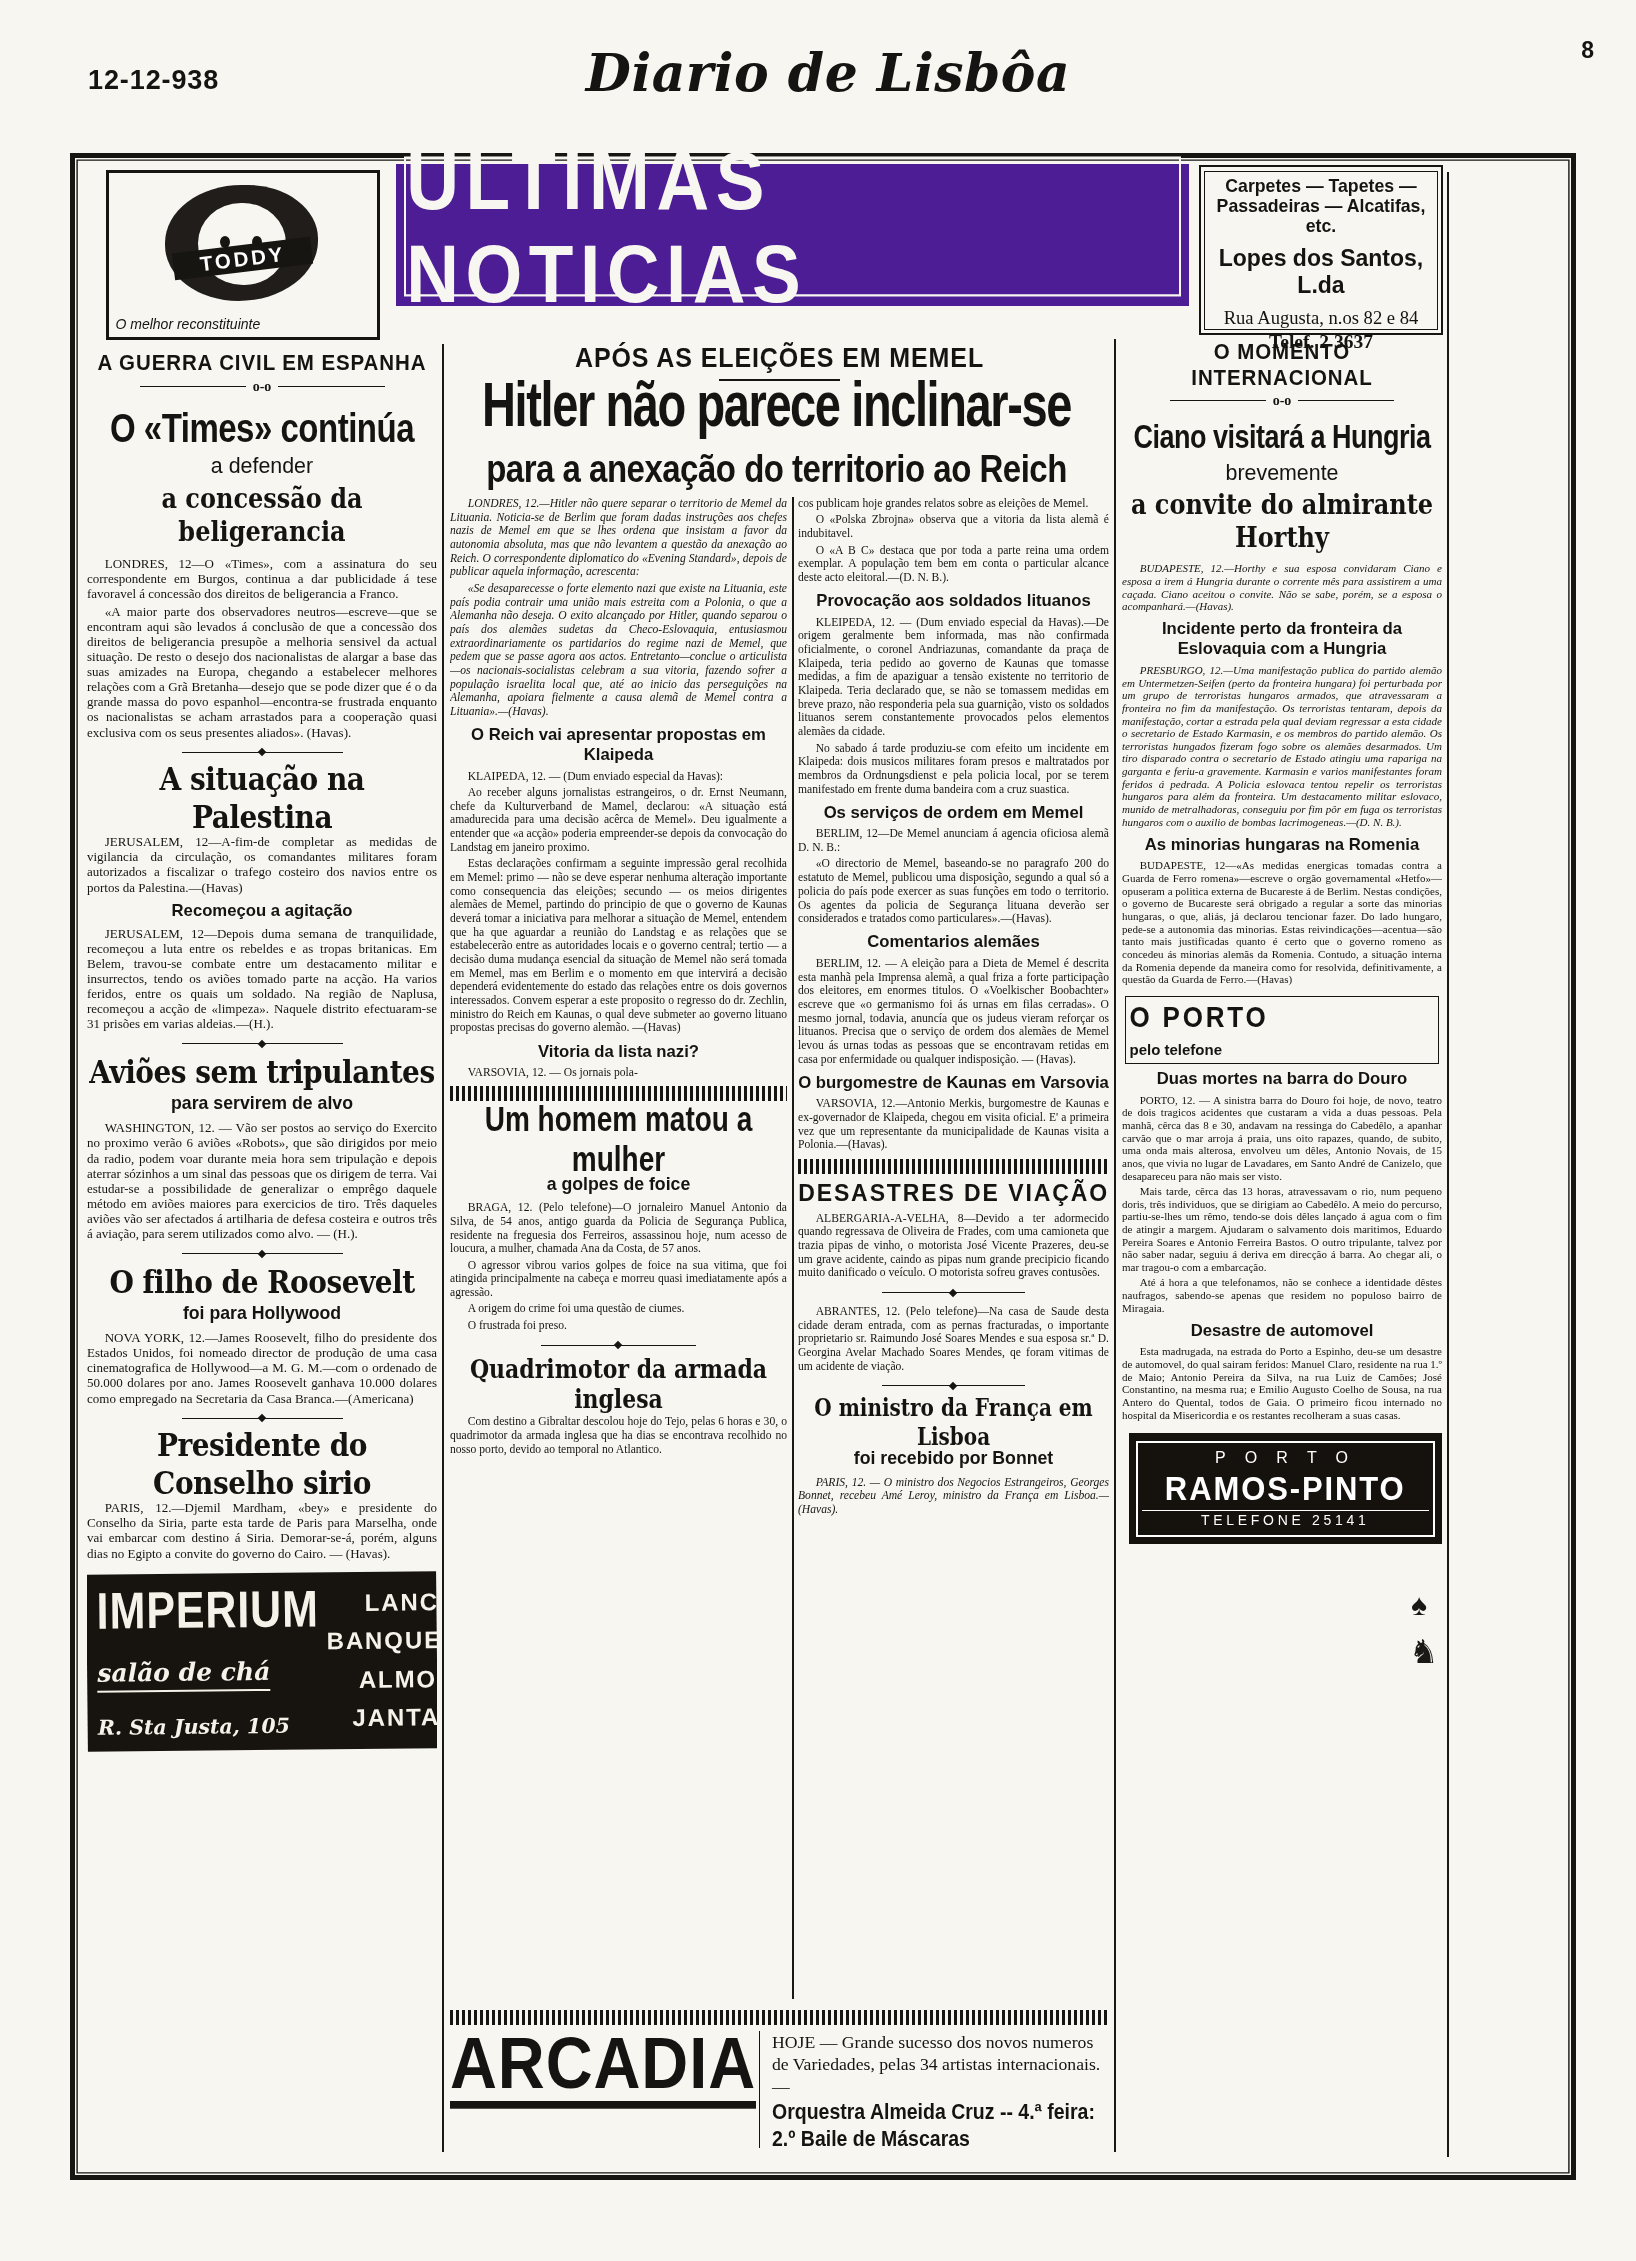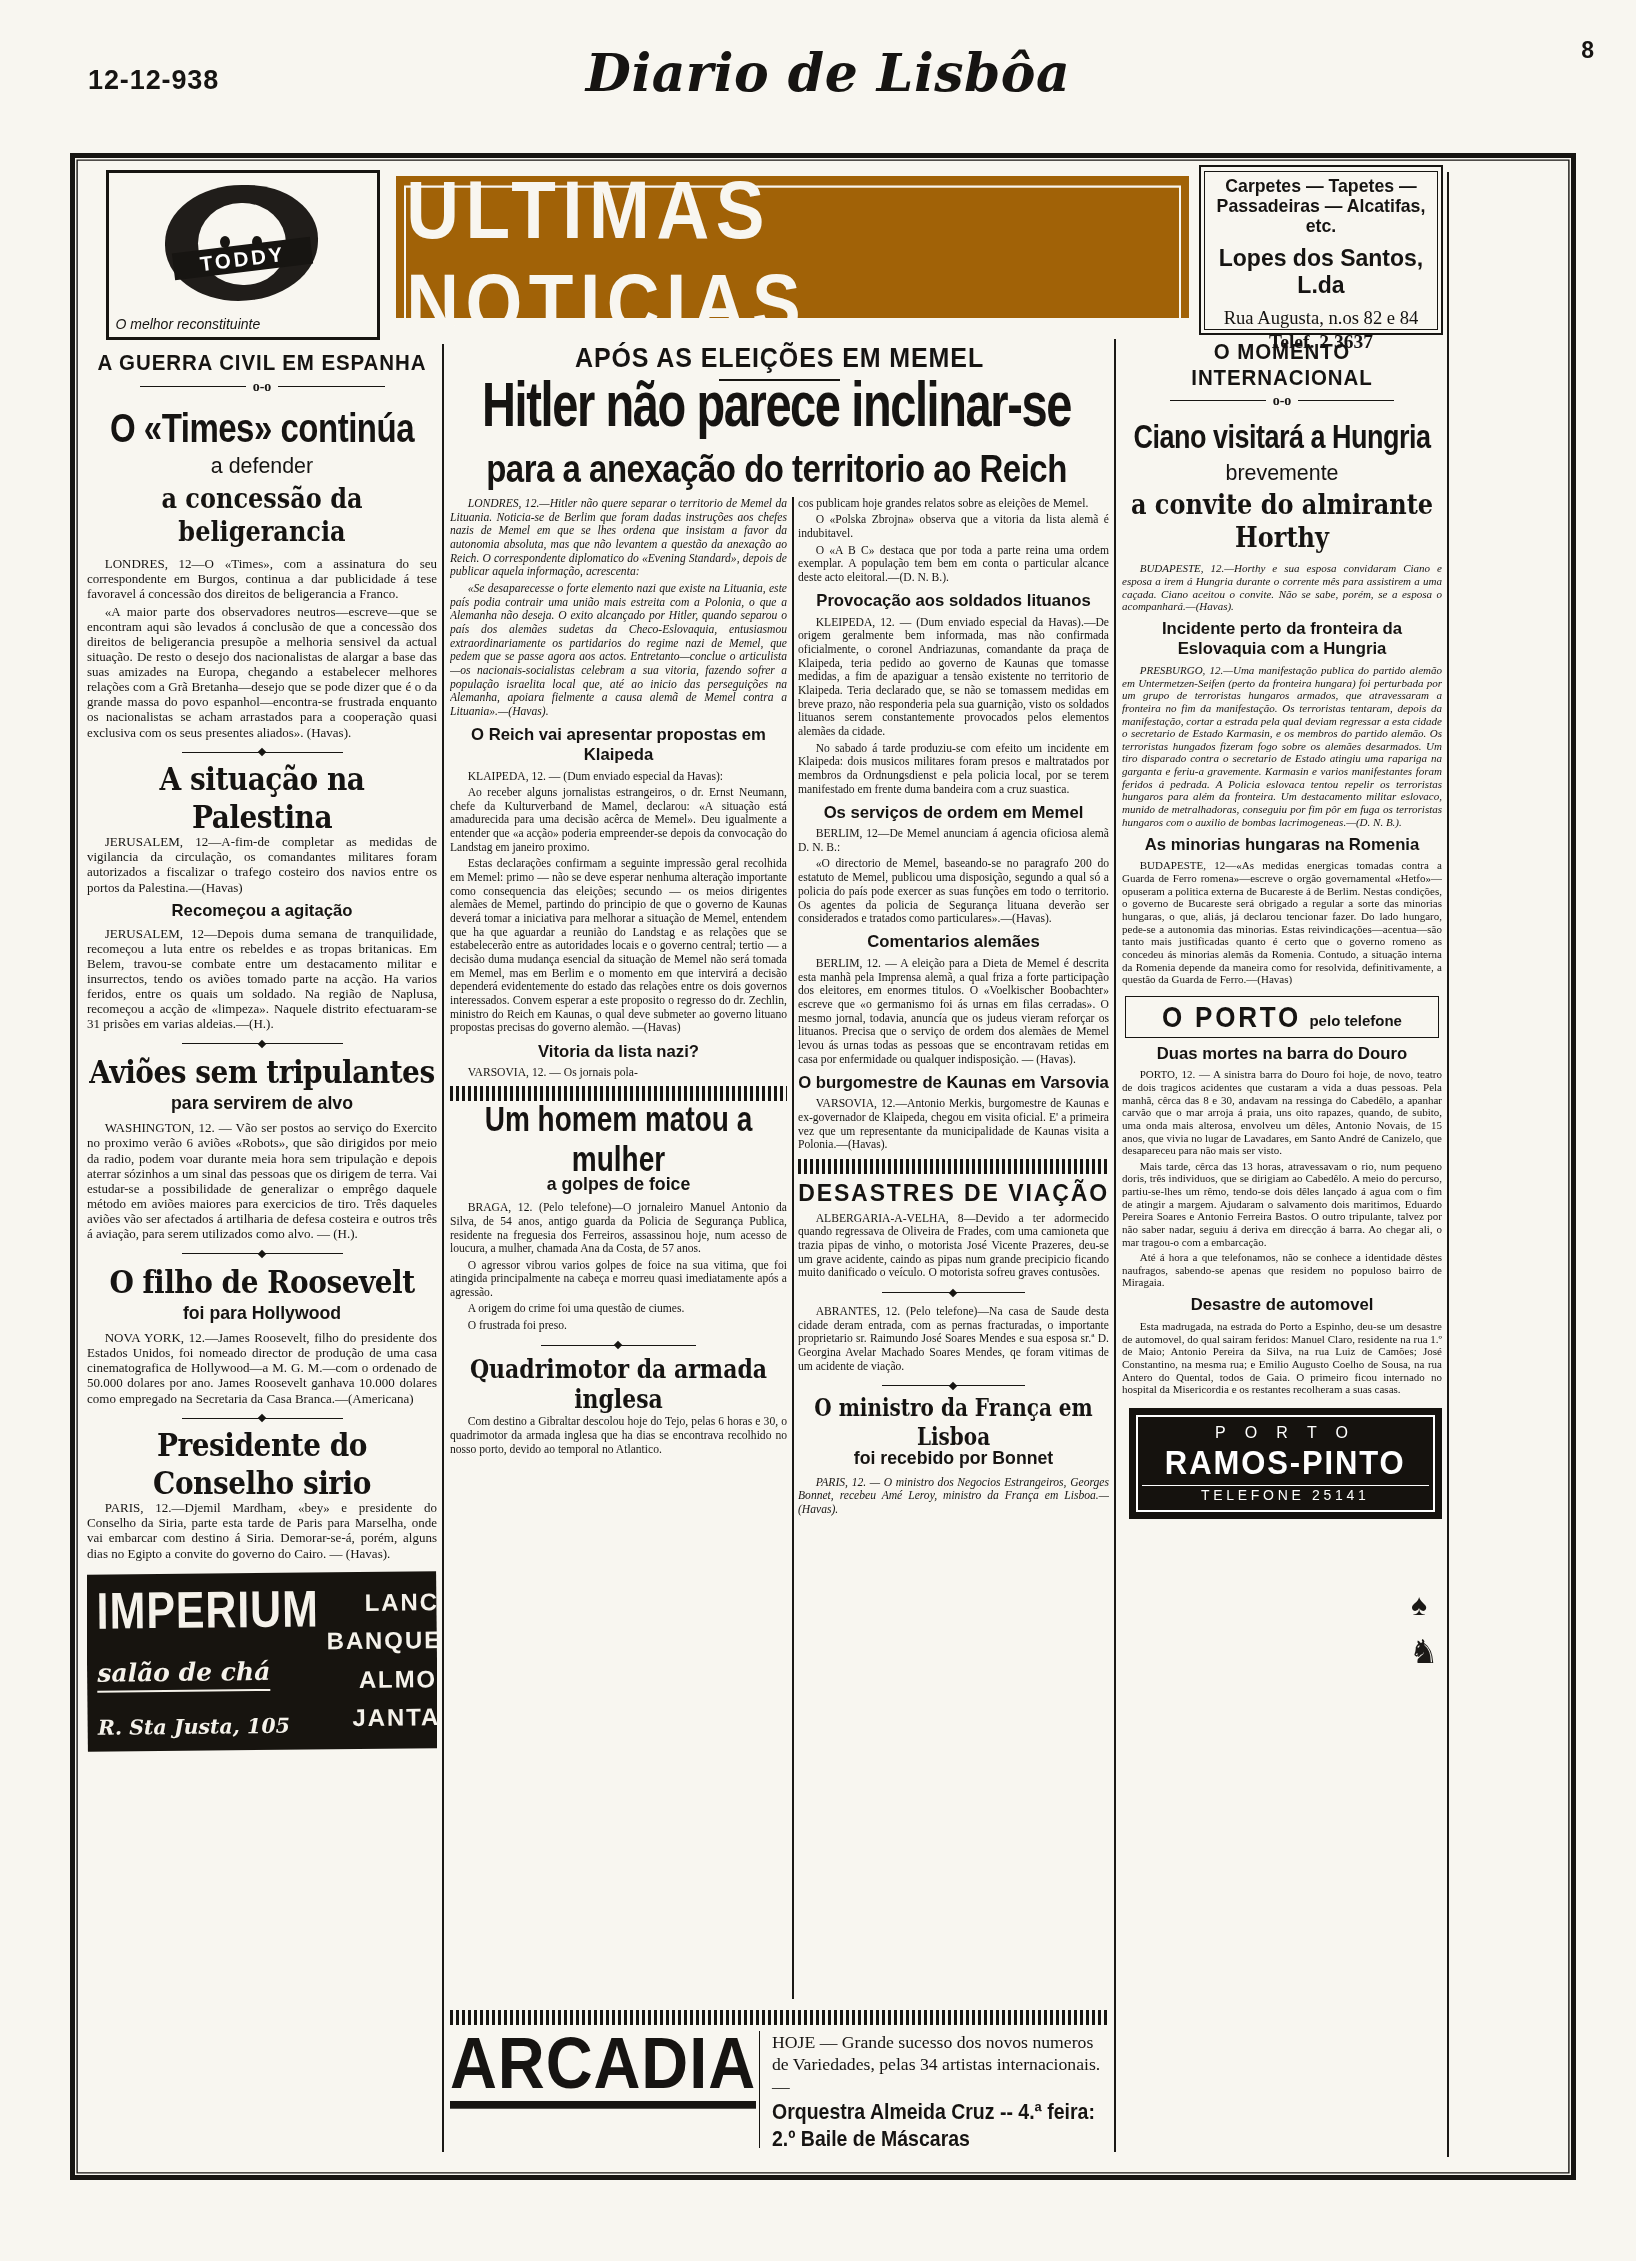--- a/index.html
+++ b/index.html
@@ -66,23 +66,23 @@
     display:flex; align-items:center; justify-content:center;
     color:#fff; font-family:"Liberation Sans",sans-serif; font-weight:bold;
     font-size:20.5px; letter-spacing:2.8px;
   }
   .toddy-caption {
     position:absolute; left:6.5px; bottom:4.6px;
     font-family:"Liberation Sans",sans-serif; font-weight:normal; font-style:italic;
     font-size:14px;
   }
   .banner {
-    position:absolute; left:321px; top:18px; width:793px; height:142px;
-    background:#a16207;
-    display:flex; align-items:flex-end; justify-content:center;
+    position:absolute; left:321px; top:6px; width:793px; height:142px;
+    background:#4c1d95;
+    display:flex; align-items:flex-start; justify-content:center;
   }
   .banner-inner {
     width:calc(100% - 16.7px); height:calc(100% - 16.7px);
     border:2.8px solid #f8f6f0;
     display:flex; align-items:center; justify-content:center;
     color:#f8f6f0;
     font-family:"Liberation Sans",sans-serif; font-weight:bold;
     font-size:73px; letter-spacing:6.5px;
     transform:scaleY(1.12);
   }
@@ -174,21 +174,21 @@
   .c4 .headline-1 { font-size:27px; }
   .c1 .headline-1 { font-size:33px; }
   
   .title-homem { font-family:"Liberation Sans",sans-serif; font-weight:bold; font-size:28px; text-align:center; transform:scaleY(1.25); margin:6.5px 0 1.9px 0;}
   .title-quad  { font-family:"DejaVu Serif",serif; font-weight:bold; font-size:22px; text-align:center; transform:scaleY(1.15); margin:7.4px 0 5.6px 0;}
   .title-desastres { font-family:"Liberation Sans",sans-serif; font-weight:bold; font-size:23px; letter-spacing:1.9px; text-align:right; margin:3.7px 0 4.6px 0;}
   .title-ministro { font-family:"DejaVu Serif",serif; font-weight:bold; font-size:20px; text-align:center; transform:scaleY(1.2); margin:8.4px 0 1.9px 0;}
   
   .porto-box {
     display:flex; align-items:baseline; justify-content:center; gap:8.4px;
-    border:1.9px solid #171512; padding:4.6px 3.7px; margin:10.2px 2.8px 5.6px 2.8px;
+    border:1.9px solid #171512; padding:4.6px 3.7px; margin:10.2px 2.8px 5.6px 2.8px;flex-direction:column;
   }
   .porto-big   { font-family:"Liberation Sans",sans-serif; font-weight:bold; font-size:26px; letter-spacing:2.8px; transform:scaleY(1.15);}
   .porto-small { font-family:"Liberation Sans",sans-serif; font-weight:bold; font-size:15px; }
   .porto-sub   { font-family:"Liberation Sans",sans-serif; font-weight:bold; text-align:center; font-size:16.7px; margin-bottom:4.6px;}
   
   .imperium {
     margin-top:12px; background:#17140f; color:#f5f2ea;
     padding:12px 10.2px; transform:rotate(-0.6deg);
     display:flex; gap:7.4px; min-height:177px;
   }

